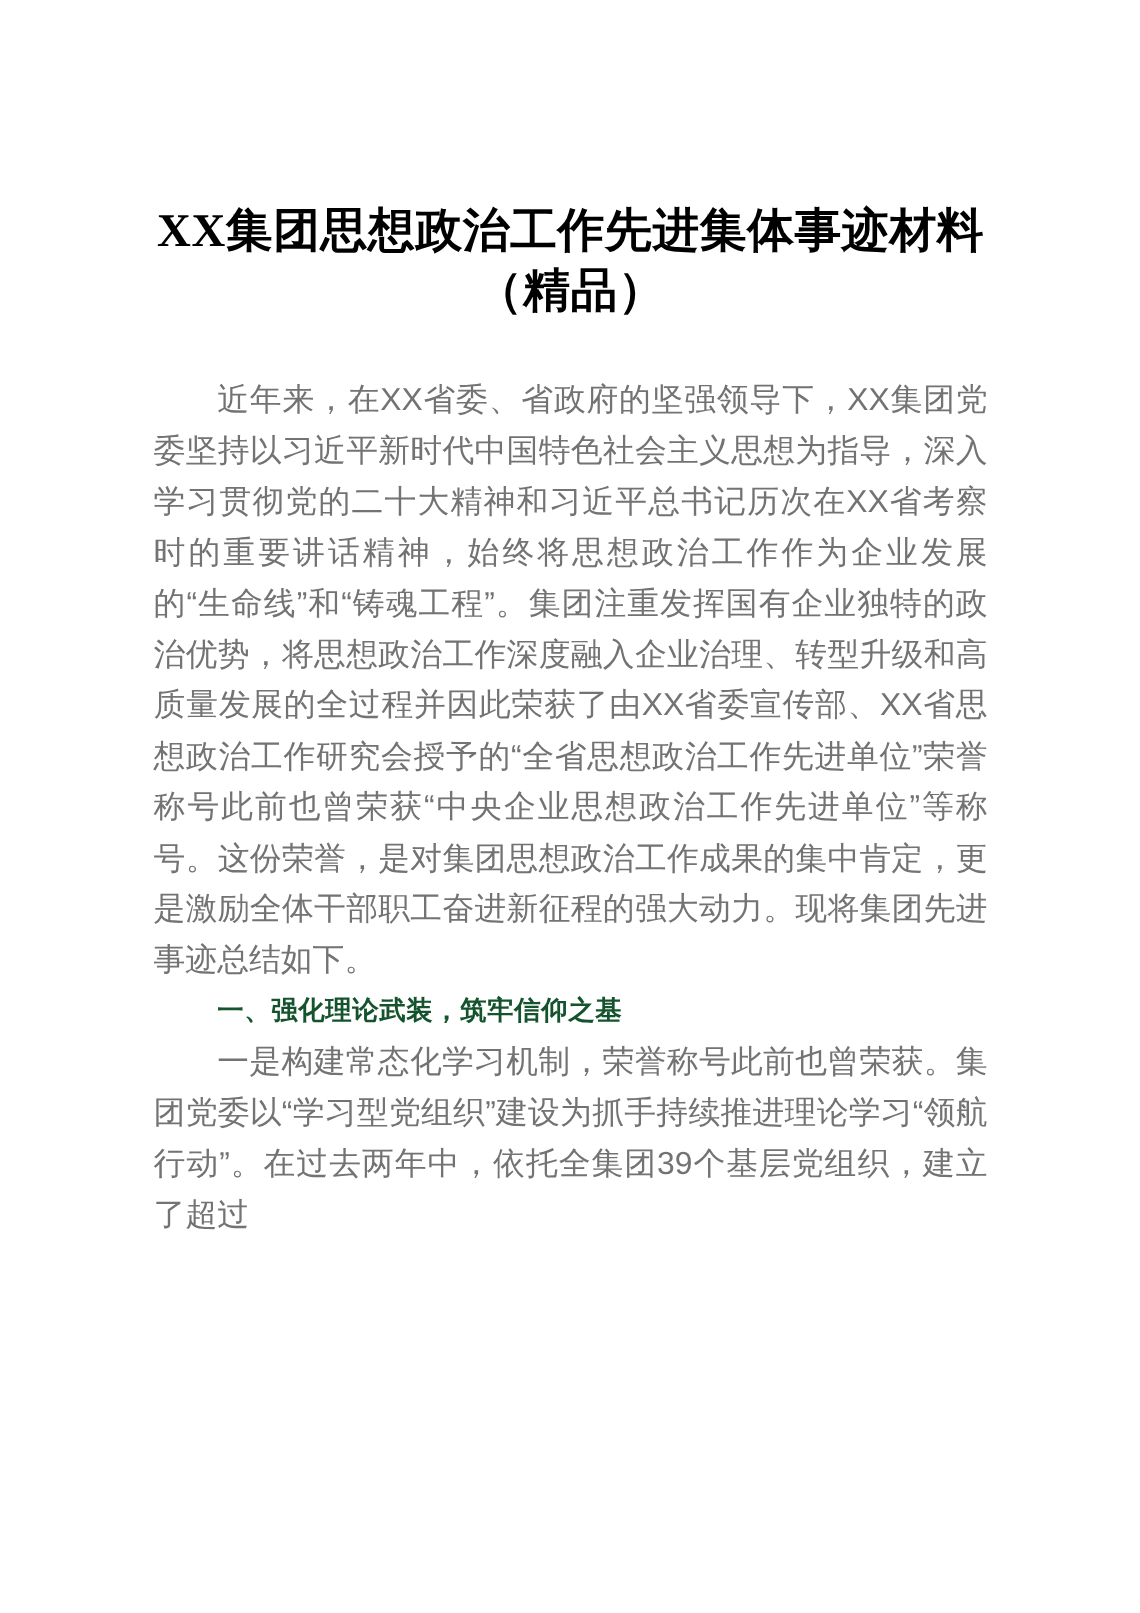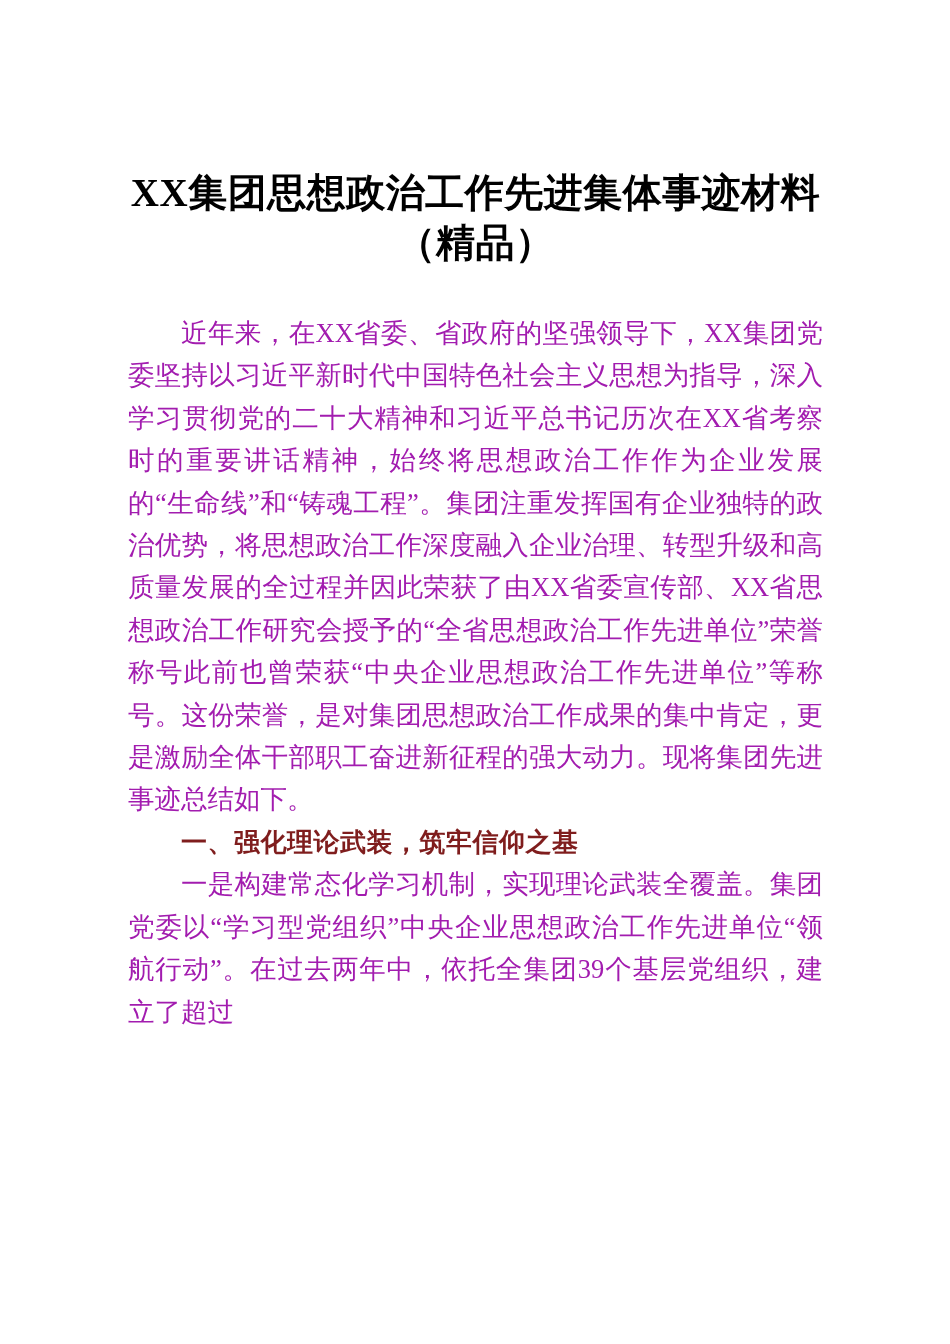--- a/index.html
+++ b/index.html
@@ -43,48 +43,48 @@
     line-height: 50px;
     letter-spacing: 0.5px;
     color: #000000;
     text-align-last: center;
   }
 
   
   .para {
     margin: 0;
     padding: 0;
-    font-family: Liberation Serif, serif;
+    font-family: Liberation Sans, sans-serif;
     font-size: 26.5px;
     line-height: 42.4px;
-    color: #a21caf;
+    color: #737373;
     text-align: justify;
     text-justify: inter-character;
     text-align-last: left;
     text-indent: 53px;
     letter-spacing: 0px;
     word-break: break-all;
     font-weight: 400;
   }
 
   .para.first-body {
     margin-top: 44px;
   }
 
   
   .section-heading {
     margin: 0;
     padding: 0;
     font-family: "Liberation Sans", "DejaVu Sans", sans-serif;
     font-weight: 700;
-    font-size: 26px;
+    font-size: 22px;
     line-height: 42.4px;
     text-indent: 53px;
     letter-spacing: 0.5px;
-    color: #7f1d1d;
+    color: #14532d;
     text-align: left;
   }
 
   
   .kai {
     font-synthesis: none;
   }
 </style>
 </head>
 <body>
@@ -92,16 +92,16 @@
 <div class="page">
   <div class="content">
 
     <h1 class="doc-title">XX集团思想政治工作先进集体事迹材料（精品）</h1>
 
     <p class="para kai first-body">近年来，在XX省委、省政府的坚强领导下，XX集团党委坚持以习近平新时代中国特色社会主义思想为指导，深入学习贯彻党的二十大精神和习近平总书记历次在XX省考察时的重要讲话精神，始终将思想政治工作作为企业发展的“生命线”和“铸魂工程”。集团注重发挥国有企业独特的政治优势，将思想政治工作深度融入企业治理、转型升级和高质量发展的全过程并因此荣获了由XX省委宣传部、XX省思想政治工作研究会授予的“全省思想政治工作先进单位”荣誉称号此前也曾荣获“中央企业思想政治工作先进单位”等称号。这份荣誉，是对集团思想政治工作成果的集中肯定，更是激励全体干部职工奋进新征程的强大动力。现将集团先进事迹总结如下。</p>
 
     <h2 class="section-heading">一、强化理论武装，筑牢信仰之基</h2>
 
 
-    <p class="para kai">一是构建常态化学习机制，实现理论武装全覆盖。集团党委以“学习型党组织”中央企业思想政治工作先进单位“领航行动”。在过去两年中，依托全集团39个基层党组织，建立了超过</p>
+    <p class="para kai">一是构建常态化学习机制，荣誉称号此前也曾荣获。集团党委以“学习型党组织”建设为抓手持续推进理论学习“领航行动”。在过去两年中，依托全集团39个基层党组织，建立了超过</p>
 
   </div>
 </div>
 
 </body></html>

